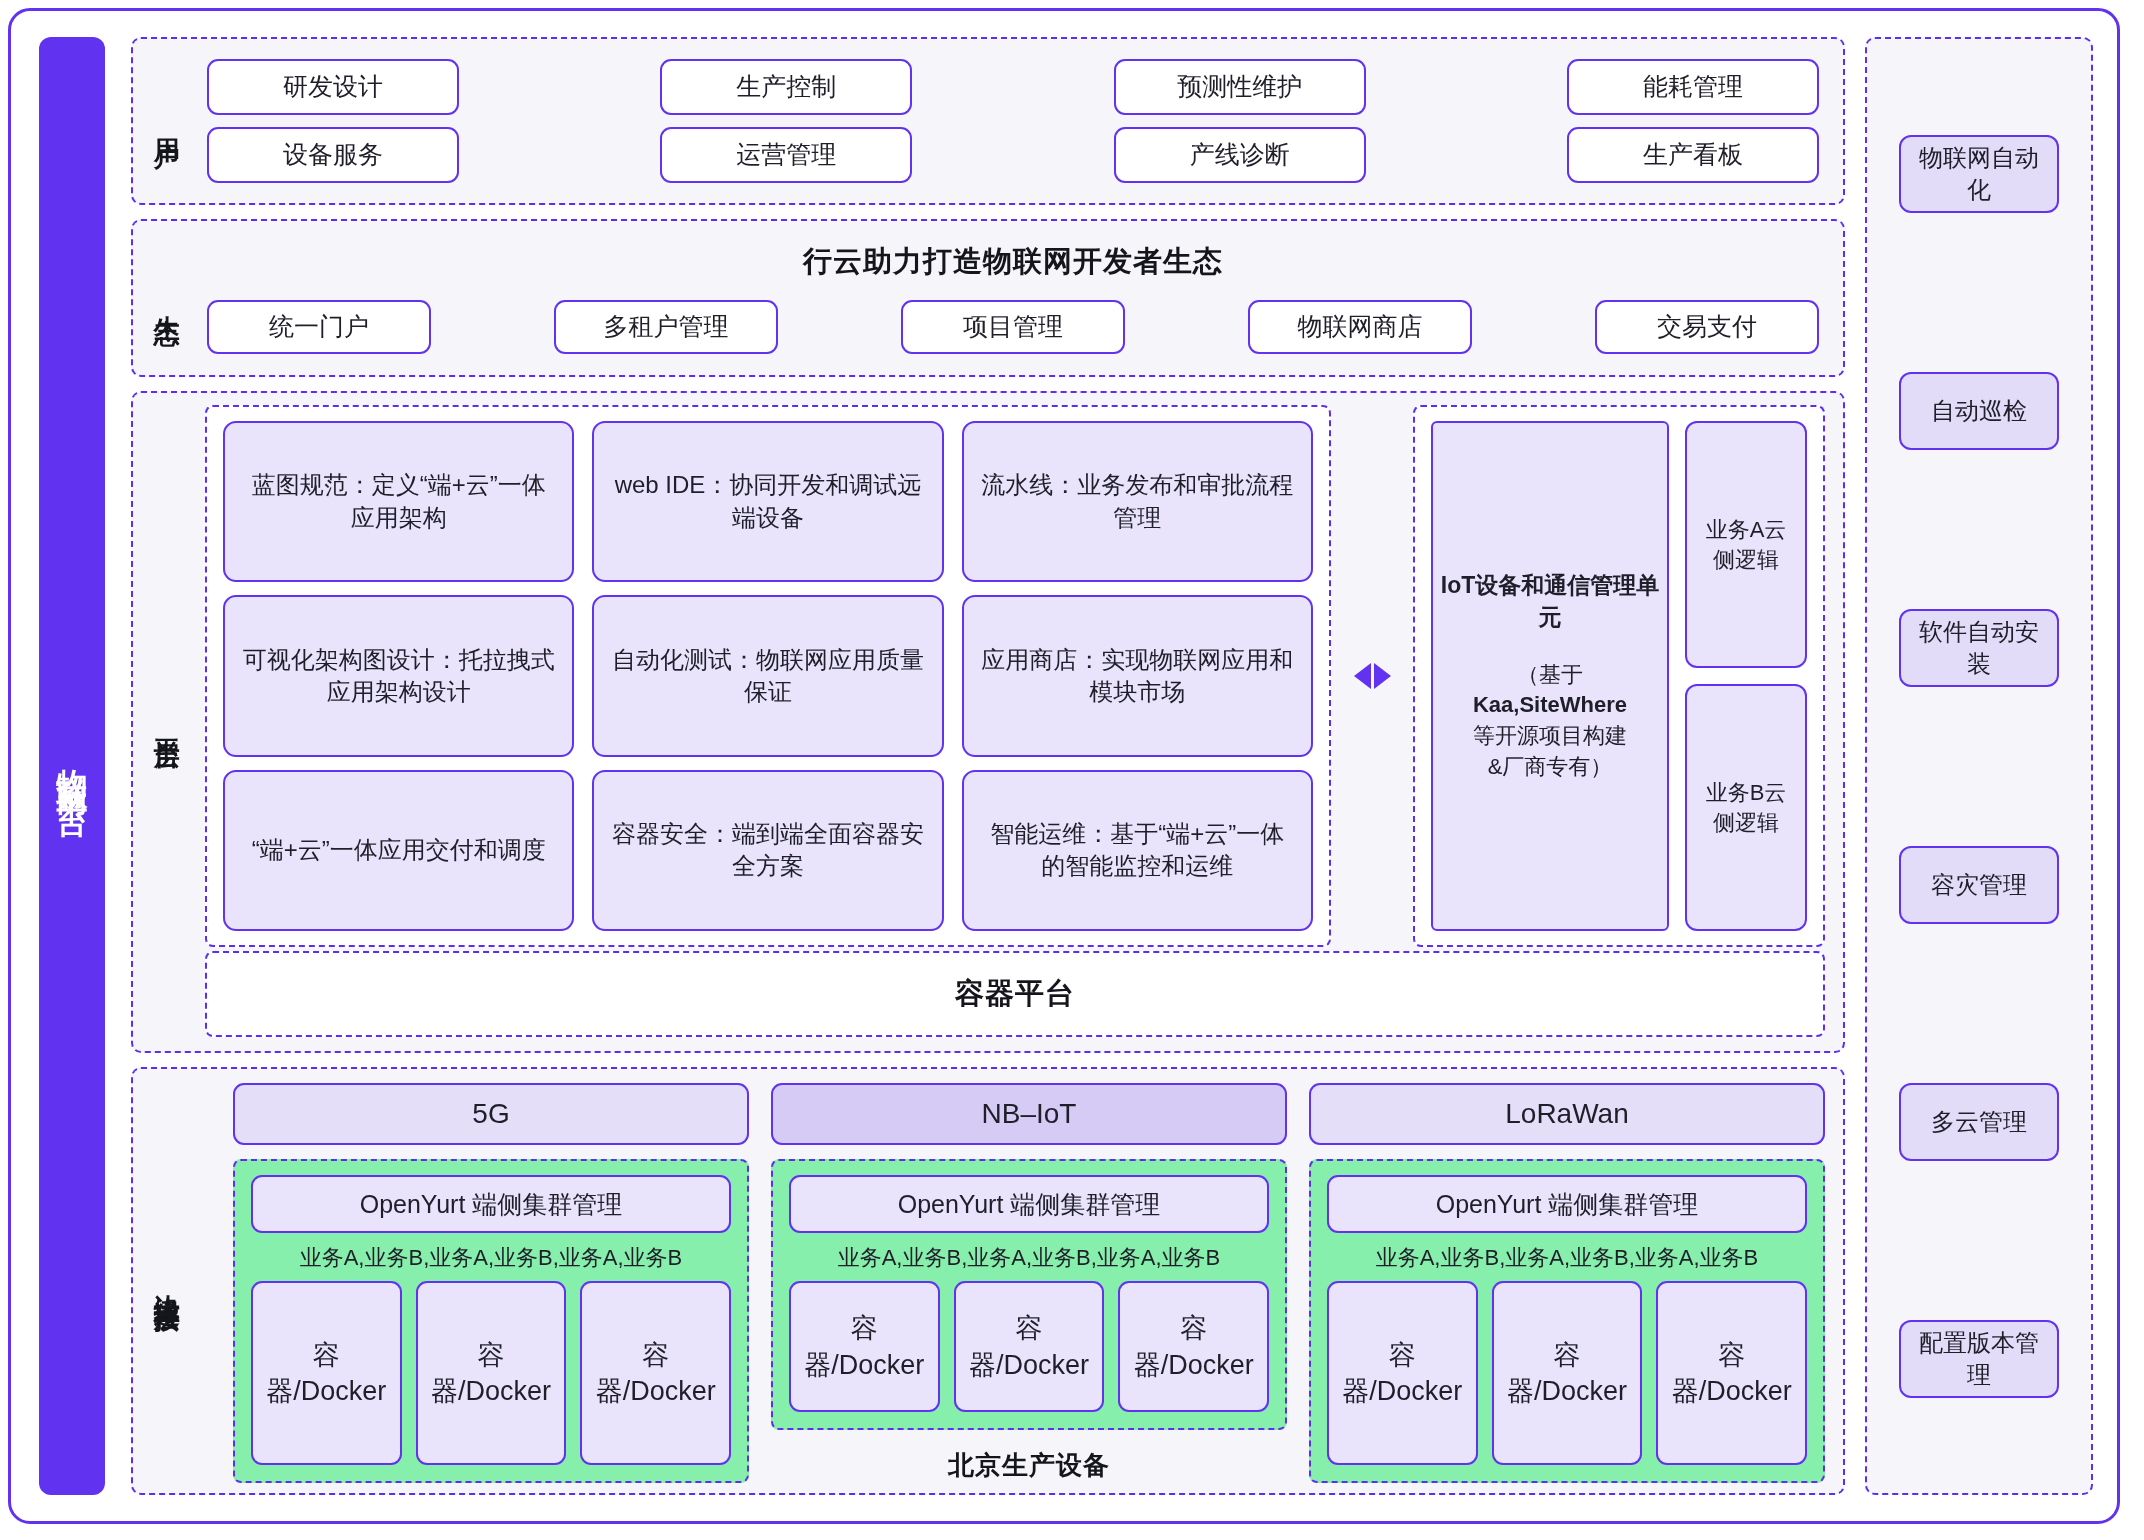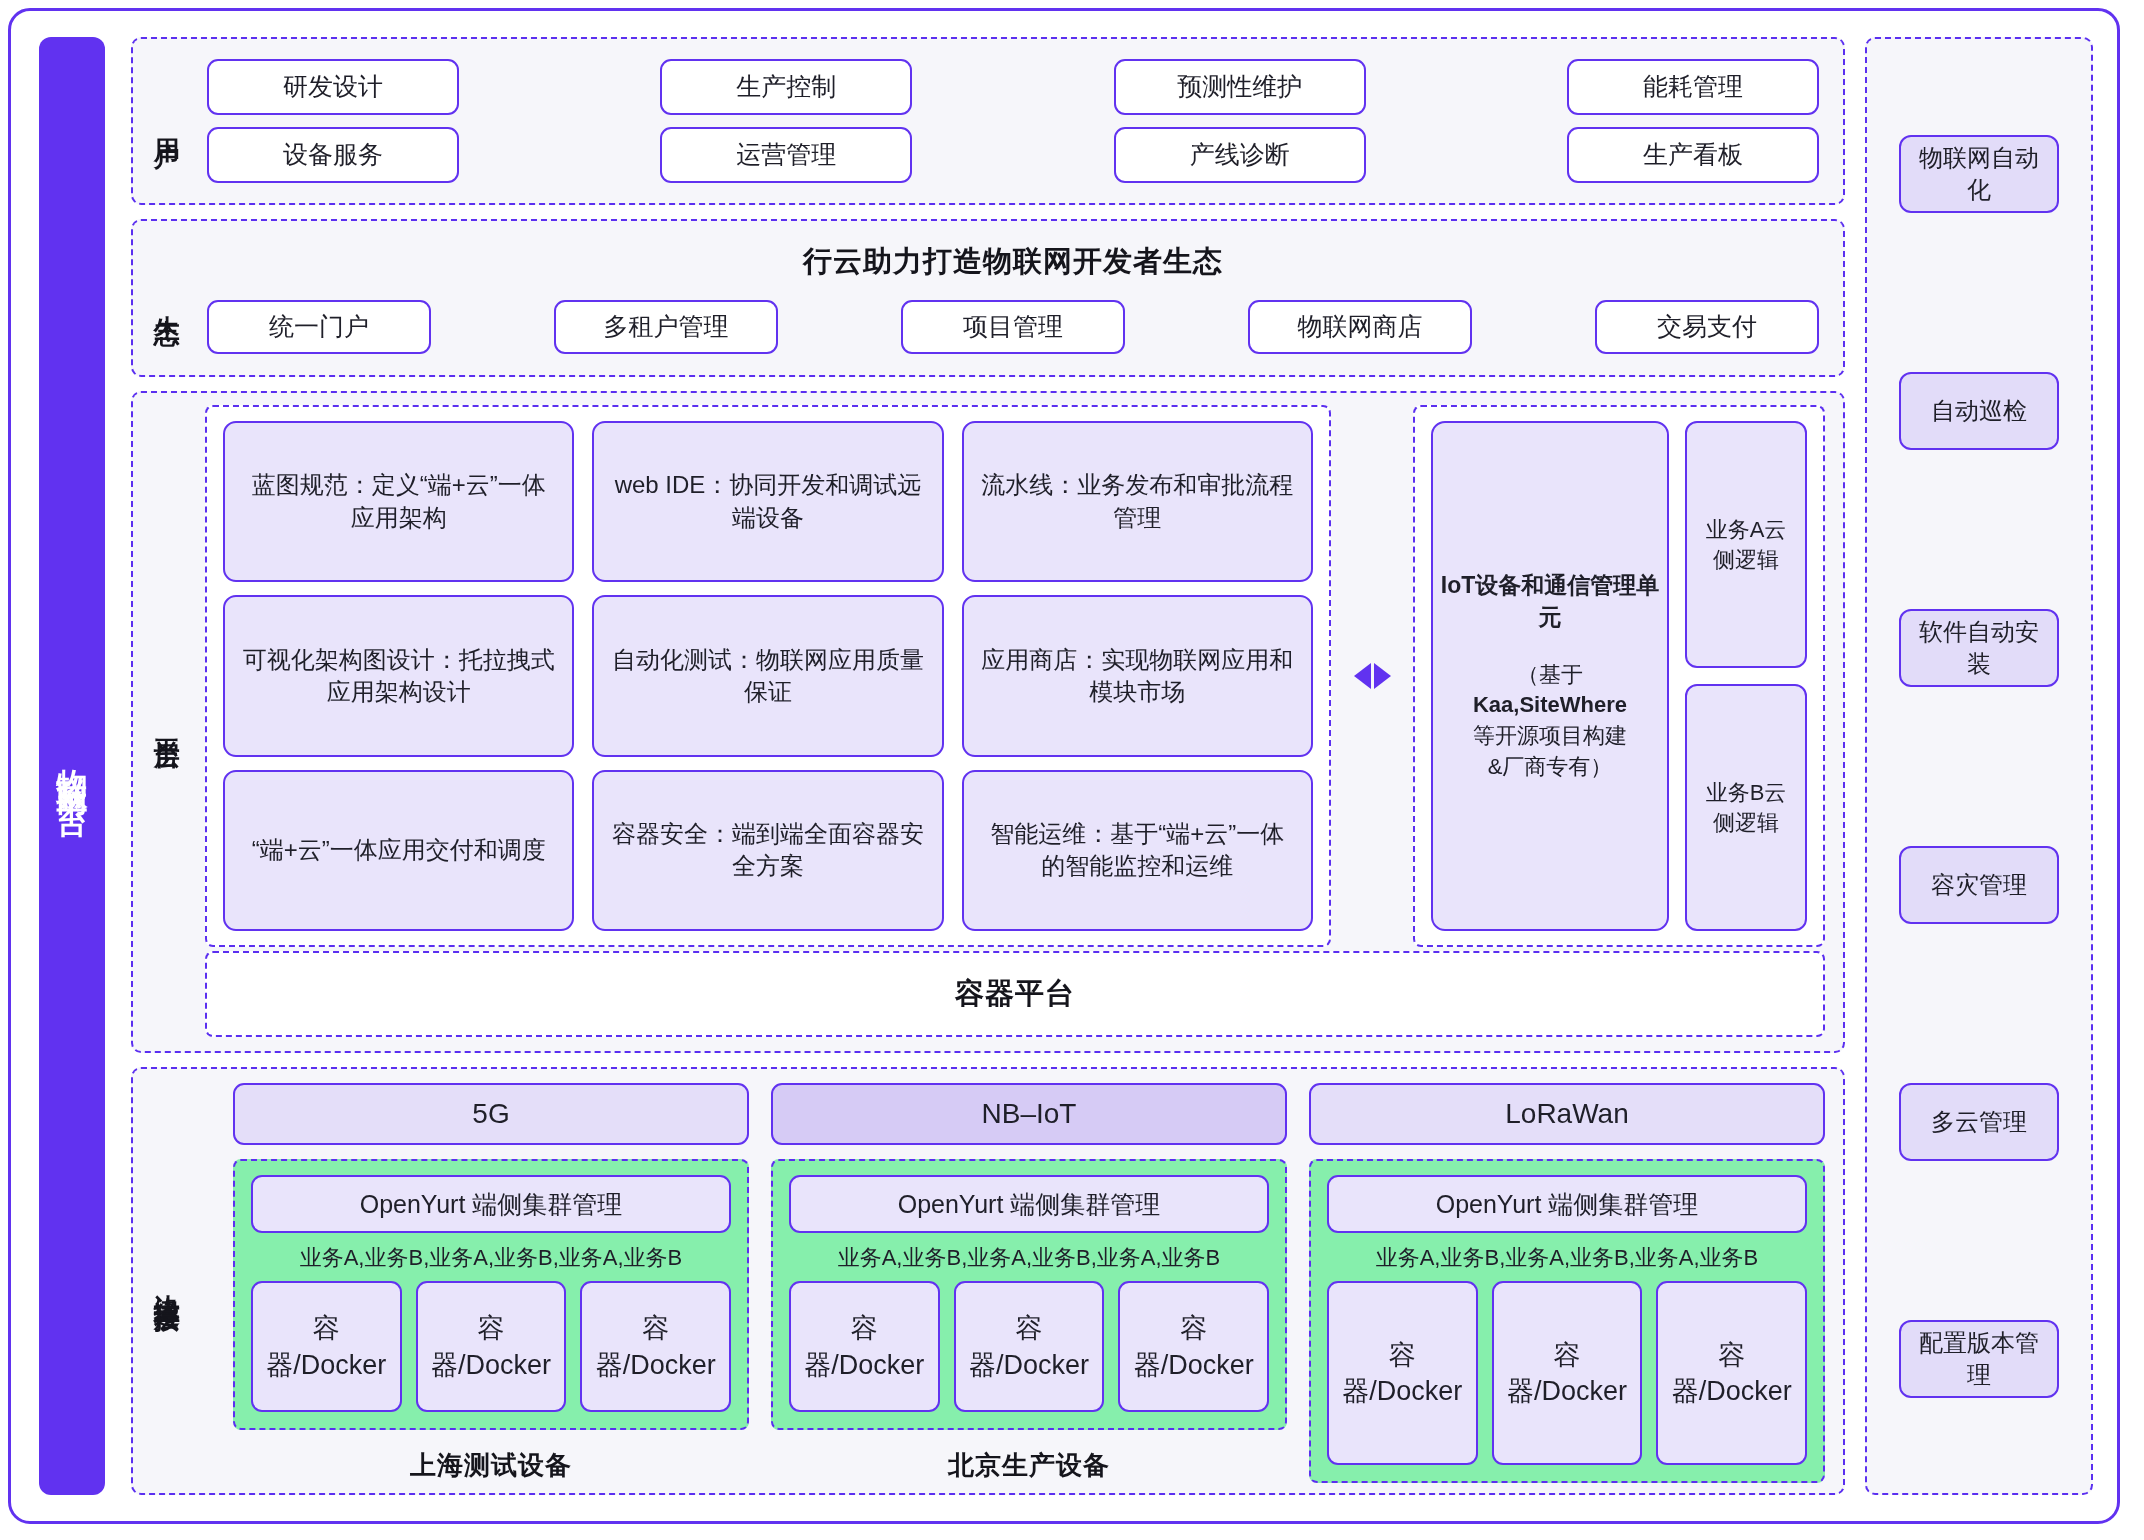--- a/index.html
+++ b/index.html
@@ -187,21 +187,21 @@
     background: #ffffff;
     box-sizing: border-box;
     padding: 14px 16px;
     display: flex;
     flex-direction: row;
     gap: 16px;
   }
   .iot-unit {
     flex: 1 1 auto;
     border: 2px solid #6132f0;
-    border-radius: 14px;
+    border-radius: 6px;
     background: #e9e4fb;
     display: flex;
     flex-direction: column;
     align-items: center;
     justify-content: center;
     text-align: center;
     font-size: 23px;
     line-height: 1.4;
     padding: 8px 6px;
     box-sizing: border-box;
@@ -422,21 +422,20 @@
             <div class="net-pill">5G</div>
             <div class="site-box">
               <div class="oy-pill">OpenYurt 端侧集群管理</div>
               <div class="biz-line">业务A,业务B,业务A,业务B,业务A,业务B</div>
               <div class="docker-row">
                 <div class="pill">容器/Docker</div>
                 <div class="pill">容器/Docker</div>
                 <div class="pill">容器/Docker</div>
               </div>
             </div>
-            <div class="site-caption">上海测试设备</div>
           </div>
 
           <div class="edge-col">
             <div class="net-pill dark">NB–IoT</div>
             <div class="site-box">
               <div class="oy-pill">OpenYurt 端侧集群管理</div>
               <div class="biz-line">业务A,业务B,业务A,业务B,业务A,业务B</div>
               <div class="docker-row">
                 <div class="pill">容器/Docker</div>
                 <div class="pill">容器/Docker</div>

